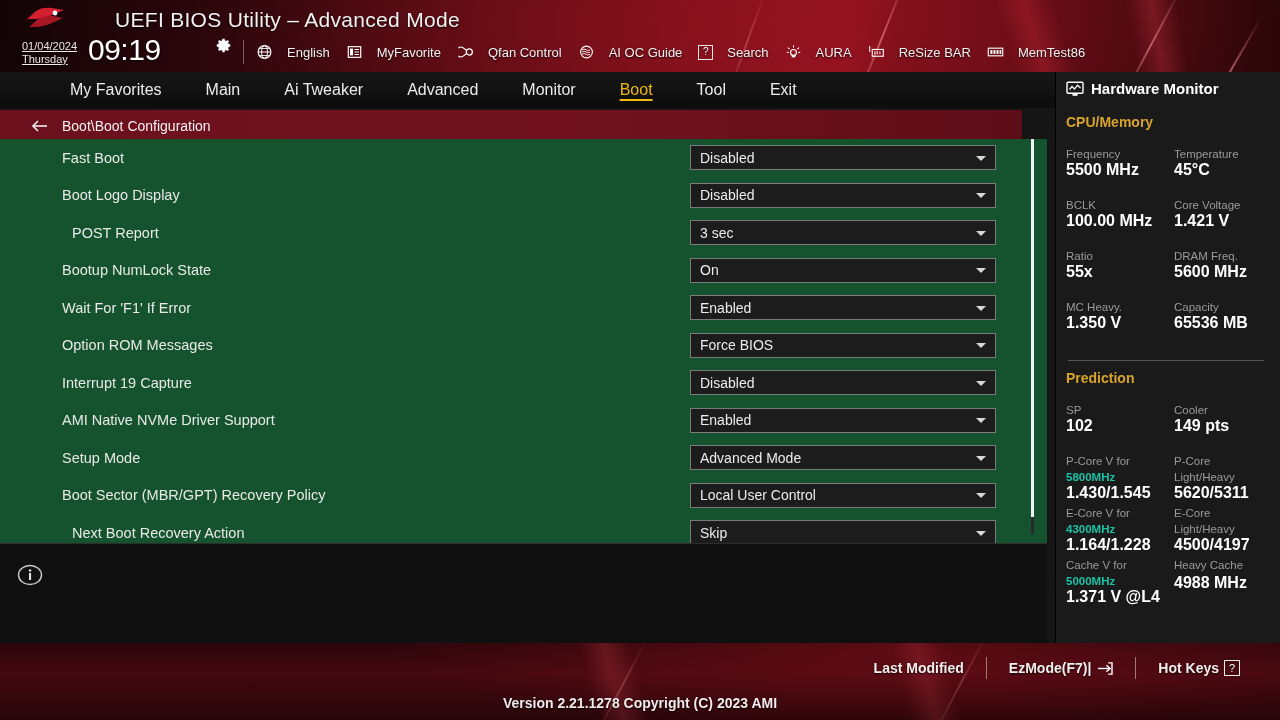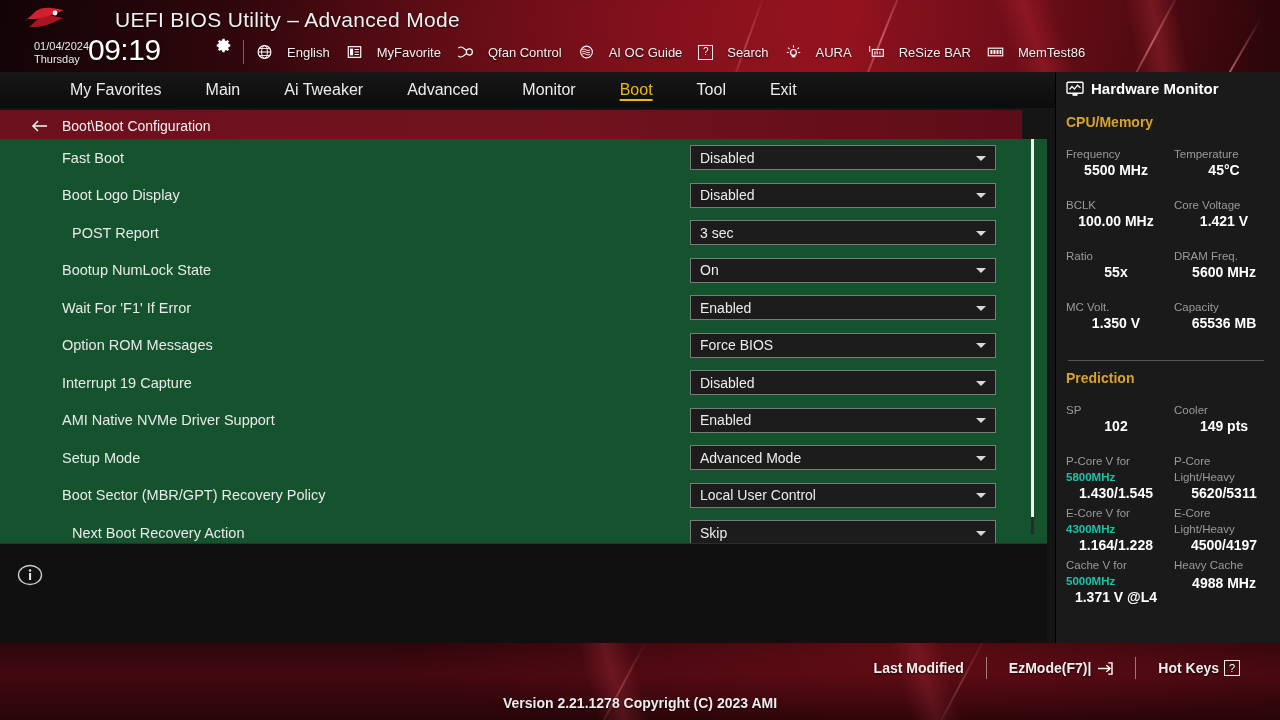--- a/index.html
+++ b/index.html
@@ -36,23 +36,24 @@
     position: absolute; left: 22px; top: 6px;
     width: 46px; height: 32px;
   }
   .app-title {
     position: absolute; left: 78px; top: 8px;
     font-size: 21px; color: #f2f2f2; letter-spacing: .3px;
     text-shadow: 0 1px 2px rgba(0,0,0,.8);
     margin-left: 37px;
   }
   .datebox {
-    position: absolute; left: 34px; top: 40px;
+    position: absolute; left: 22px; top: 40px;
     font-size: 11px; color: #efeaea; line-height: 13px;
     text-shadow: 0 1px 2px rgba(0,0,0,.8);
+    text-decoration: underline;
   }
   .clock {
     position: absolute; left: 88px; top: 34px;
     font-size: 30px; color: #ffffff; letter-spacing: -0.5px;
     font-weight: 400; line-height: 32px;
     text-shadow: 0 1px 3px rgba(0,0,0,.8);
   }
   .gear-btn {
     position: absolute; left: 215px; top: 37px;
     width: 17px; height: 17px; cursor: pointer;
@@ -189,21 +190,21 @@
     position: absolute; left: 10px;
     font-size: 14px; color: #d8a32a; font-weight: bold;
   }
   .sb-grid { position: absolute; left: 10px; width: 208px; }
   .sb-pair { position: relative; height: 51px; }
   .sb-col { position: absolute; top: 0; width: 100px; }
   .sb-col.left { left: 0; }
   .sb-col.right { left: 108px; }
   .sb-k { font-size: 11.5px; color: #9a9a9a; line-height: 16px; }
   .sb-k.accent { color: #19c3a6; font-weight: bold; }
-  .sb-v { font-size: 14px; color: #ffffff; font-weight: bold; line-height: 16px; text-align: center; }
+  .sb-v { font-size: 16px; color: #ffffff; font-weight: bold; line-height: 16px; }
   .sb-div {
     position: absolute; left: 12px; width: 196px; height: 1px;
     background: #555;
   }
 
   
   .footer {
     position: absolute; left: 0; top: 643px;
     width: 1280px; height: 77px;
     background:
@@ -520,21 +521,21 @@
           <div class="sb-k">Ratio</div>
           <div class="sb-v">55x</div>
         </div>
         <div class="sb-col right">
           <div class="sb-k">DRAM Freq.</div>
           <div class="sb-v">5600 MHz</div>
         </div>
       </div>
       <div class="sb-pair">
         <div class="sb-col left">
-          <div class="sb-k">MC Volt.</div>
+          <div class="sb-k">MC Heavy.</div>
           <div class="sb-v">1.350 V</div>
         </div>
         <div class="sb-col right">
           <div class="sb-k">Capacity</div>
           <div class="sb-v">65536 MB</div>
         </div>
       </div>
     </div>
 
     <div class="sb-div" style="top:288px;"></div>

